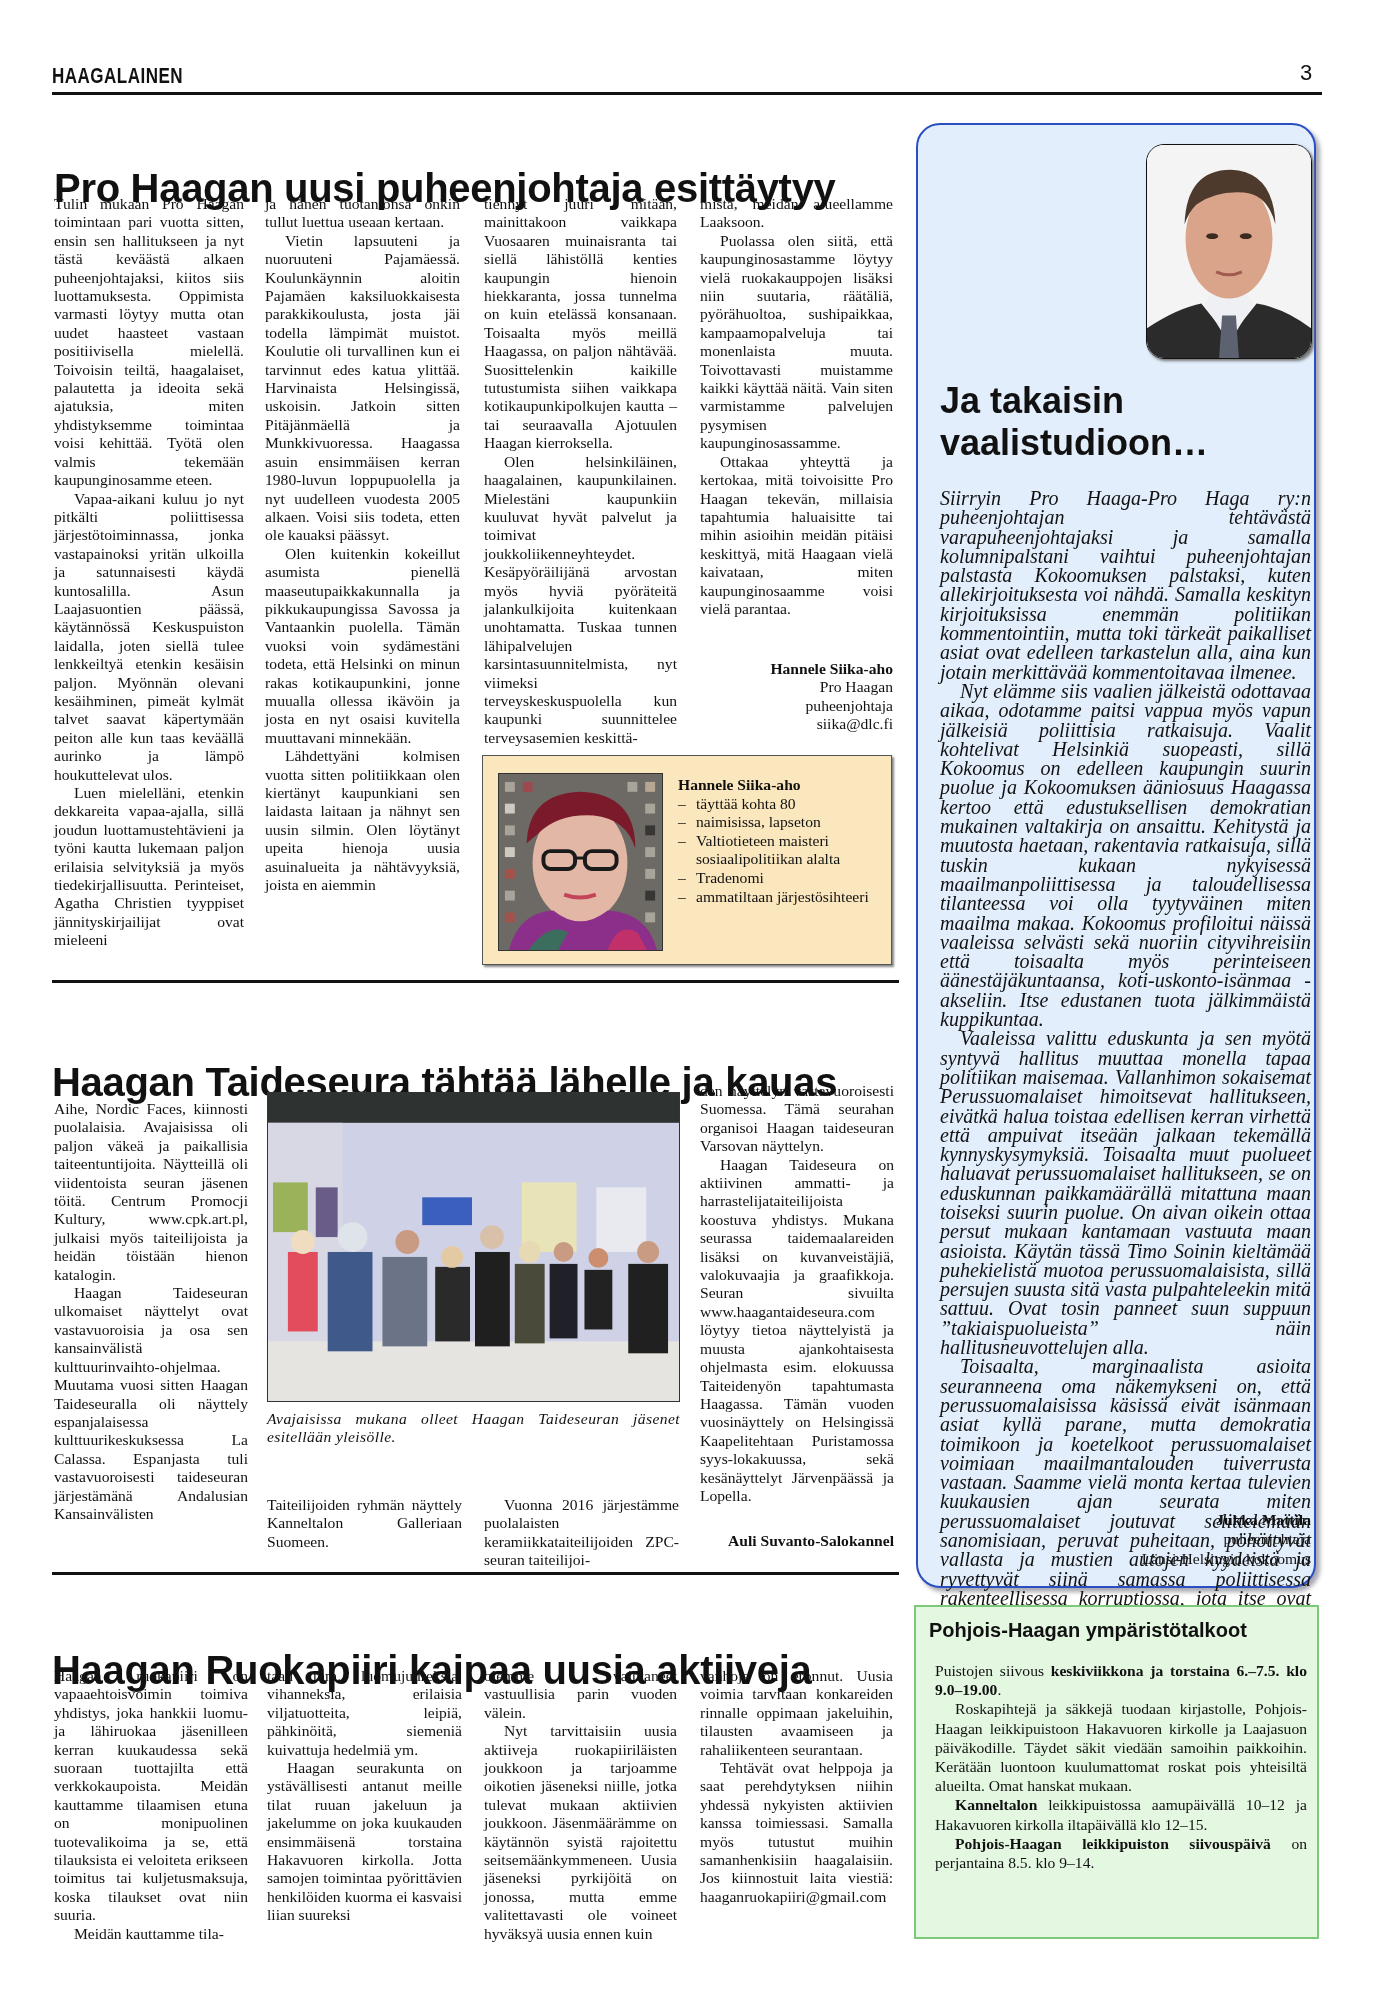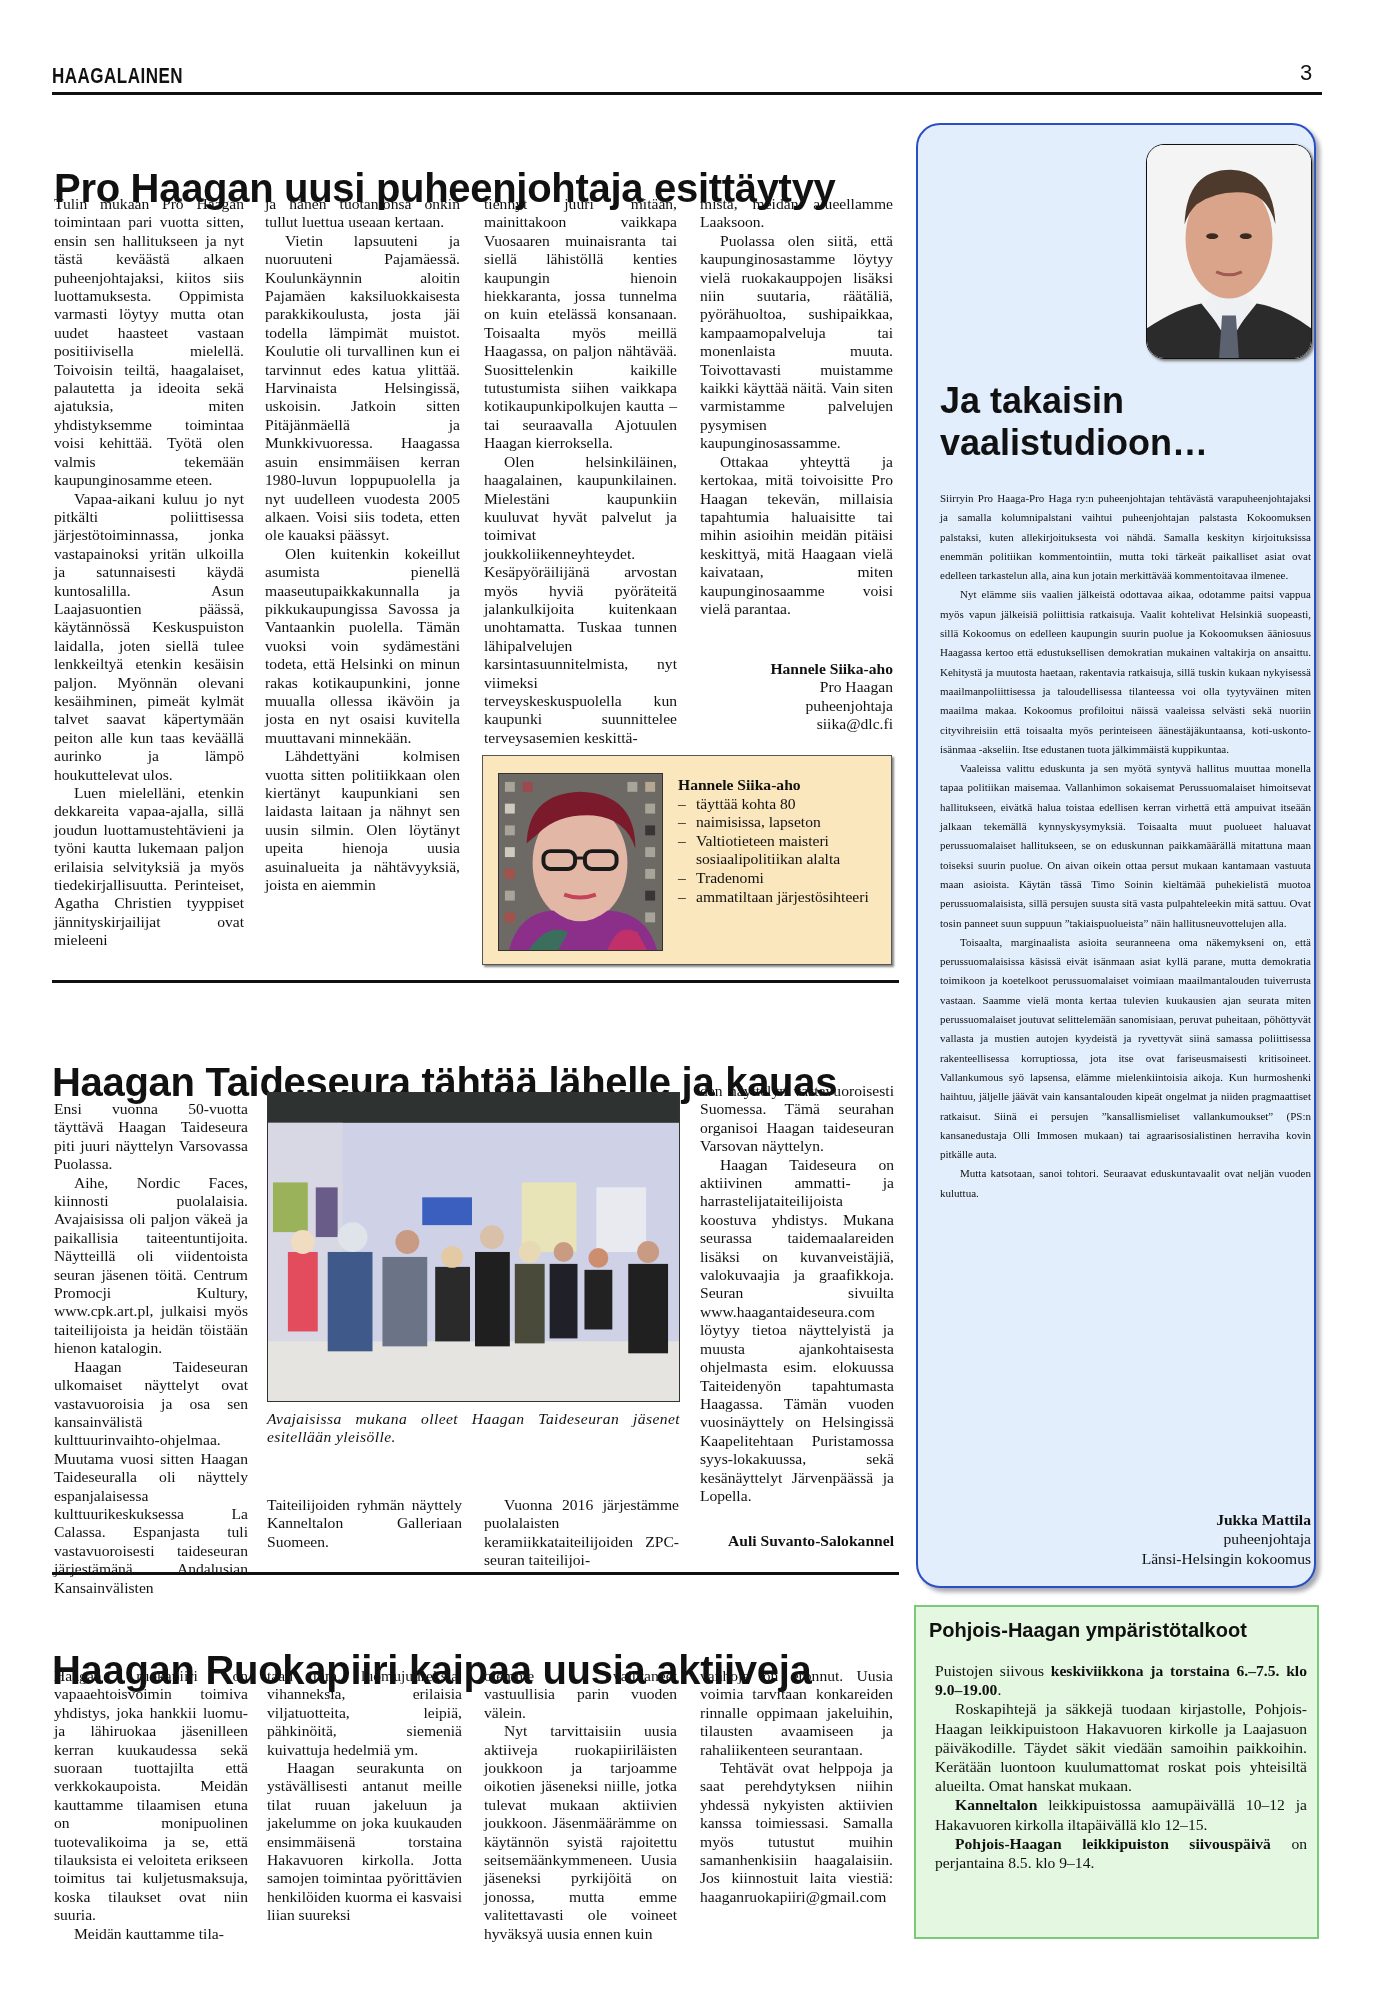--- a/index.html
+++ b/index.html
@@ -53,21 +53,21 @@
   
   .a3c1 { left: 54px; top: 1667px; width: 194px; }
   .a3c2 { left: 267px; top: 1667px; width: 195px; }
   .a3c3 { left: 484px; top: 1667px; width: 193px; }
   .a3c4 { left: 700px; top: 1667px; width: 193px; }
 
   
   .sidebox { position: absolute; left: 916px; top: 123px; width: 400px; height: 1465px; background: #e2eefc; border: 2px solid #2a4fc4; border-radius: 24px; box-shadow: 4px 4px 4px #a9a9b2; }
   .sidebox .portrait { position: absolute; left: 228px; top: 19px; width: 166px; height: 215px; border: 1.5px solid #111; border-radius: 18px; overflow: hidden; box-shadow: 2px 2px 3px #777; }
   .sidebox .side-headline { position: absolute; left: 22px; top: 255px; width: 370px; font-family: "Liberation Sans", sans-serif; font-weight: bold; font-size: 36px; line-height: 42px; color: #111; }
-  .sidebox .side-body { position: absolute; left: 22px; top: 364px; width: 371px; font-size: 11px; line-height: 19.3px; text-align: justify; }
+  .sidebox .side-body { position: absolute; left: 22px; top: 364px; width: 371px; font-size: 20px; line-height: 19.3px; text-align: justify; font-style: italic; }
   .sidebox .side-body p + p { text-indent: 20px; }
   .sidebox .side-sig { position: absolute; left: 22px; top: 1385px; width: 371px; font-size: 15.6px; line-height: 19.3px; text-align: right; }
 
   .greenbox { position: absolute; left: 914px; top: 1605px; width: 405px; height: 334px; background: #e3f7e1; border: 2px solid #7cc97a; padding-left: 19px; }
   .greenbox .g-title { position: absolute; left: 13px; top: 12px; font-family: "Liberation Sans", sans-serif; font-weight: bold; font-size: 20px; white-space: nowrap; }
   .greenbox .g-body { position: absolute; left: 19px; top: 54px; width: 372px; font-size: 15.6px; line-height: 19.2px; text-align: justify; }
   .greenbox .g-body p + p { text-indent: 20px; }
 </style>
 </head>
 <body>
@@ -148,21 +148,20 @@
       <li><span class="dash">–</span><span>ammatiltaan järjestösihteeri</span></li>
     </ul>
   </div>
 </div>
 
 <div class="rule r1"></div>
 
 <h2 class="headline h2">Haagan Taideseura tähtää lähelle ja kauas</h2>
 
 <div class="col a2c1">
-  <p>Ensi vuonna 50-vuotta täyttävä Haagan Taideseura piti juuri näyttelyn Varsovassa Puolassa.</p>
   <p>Aihe, Nordic Faces, kiinnosti puolalaisia. Avajaisissa oli paljon väkeä ja paikallisia taiteentuntijoita. Näytteillä oli viidentoista seuran jäsenen töitä. Centrum Promocji Kultury, www.cpk.art.pl, julkaisi myös taiteilijoista ja heidän töistään hienon katalogin.</p>
   <p>Haagan Taideseuran ulkomaiset näyttelyt ovat vastavuoroisia ja osa sen kansainvälistä kulttuurinvaihto-ohjelmaa. Muutama vuosi sitten Haagan Taideseuralla oli näyttely espanjalaisessa kulttuurikeskuksessa La Calassa. Espanjasta tuli vastavuoroisesti taideseuran järjestämänä Andalusian Kansainvälisten</p>
 </div>
 
 <div class="photo2">
   <svg width="100%" height="100%" viewBox="0 0 413 310" preserveAspectRatio="none">
     <rect width="413" height="310" fill="#cfd2e6"></rect>
     <rect x="0" y="0" width="413" height="30" fill="#2e3230"></rect>
     <rect x="0" y="30" width="75" height="280" fill="#d8d8e4"></rect>
     <rect x="0" y="250" width="413" height="60" fill="#e6e4e0"></rect>

